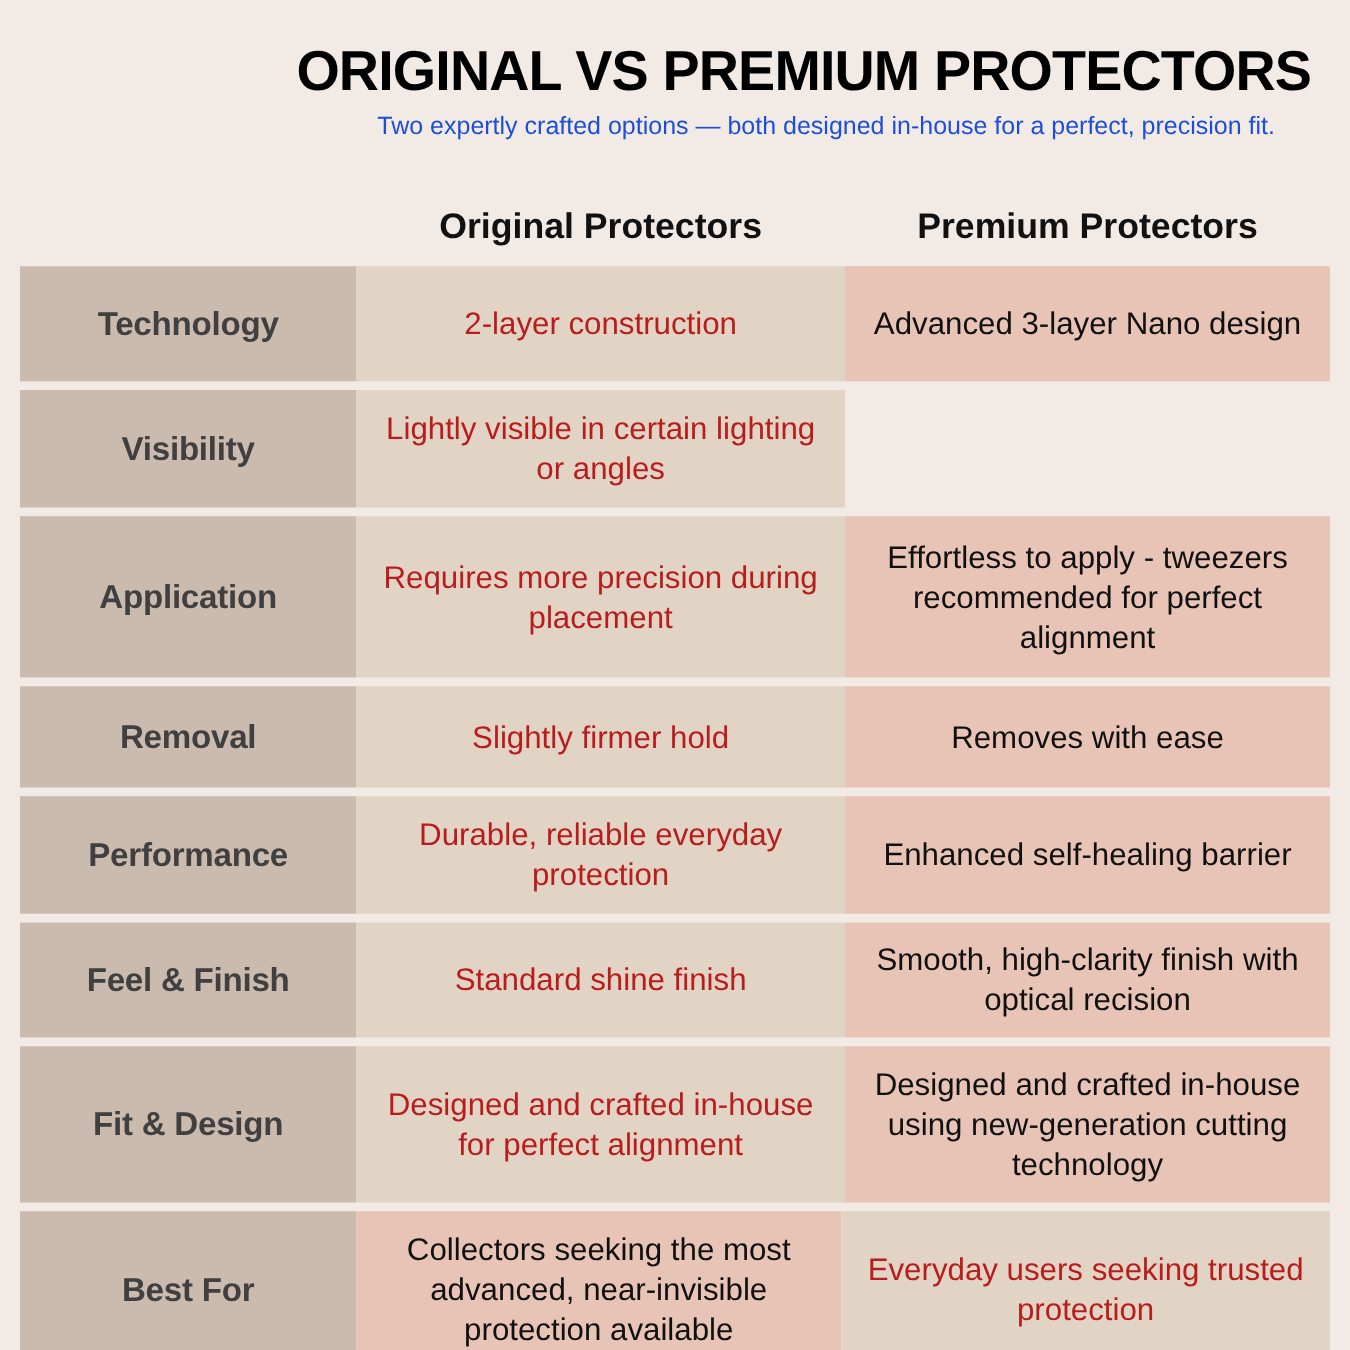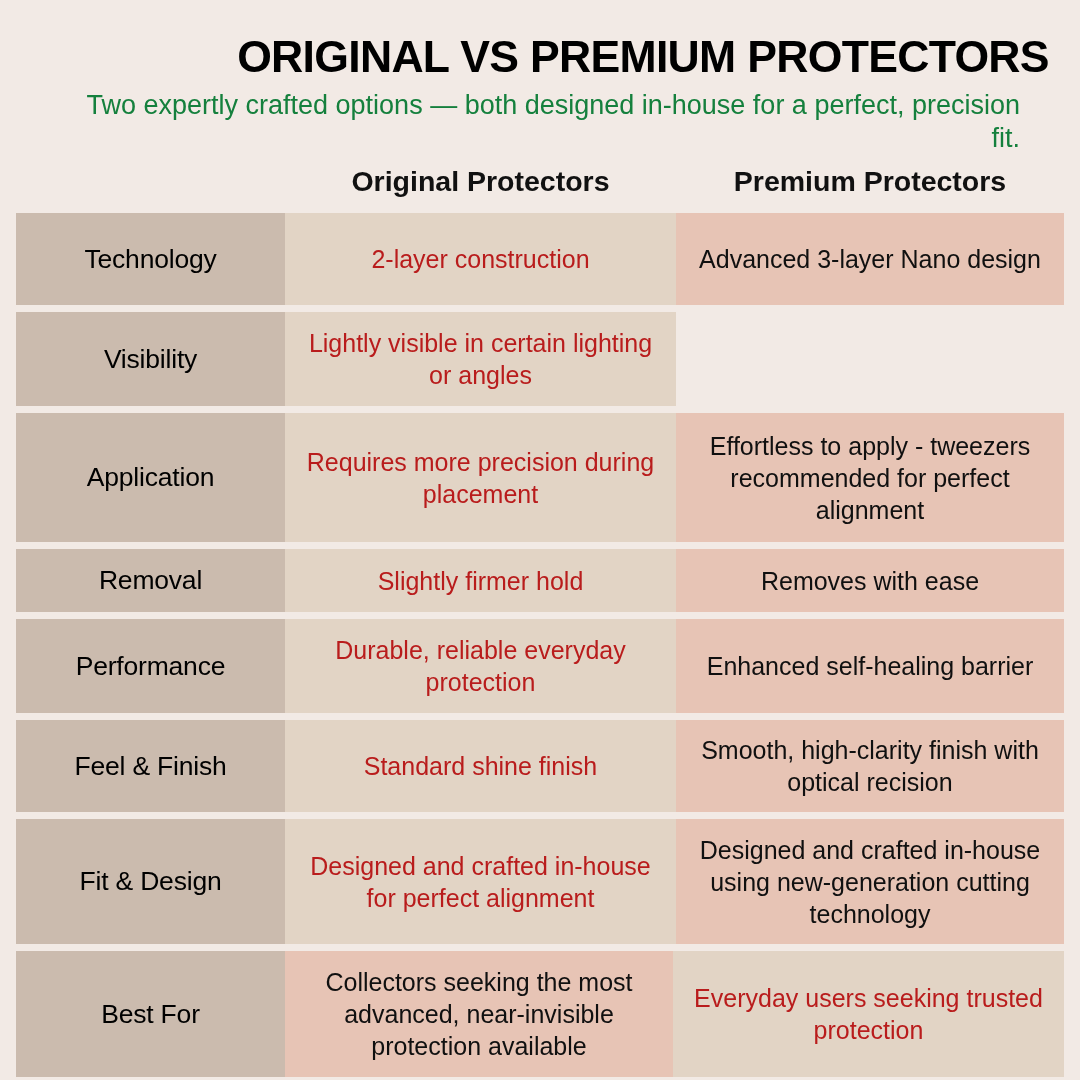--- a/index.html
+++ b/index.html
@@ -33,25 +33,25 @@
     font-weight: 700;
     letter-spacing: -0.7px;
     line-height: 1.0;
     margin: 0;
     color: #000000;
     transform: scaleX(0.99);
     white-space: nowrap;
   }
   .page-subtitle {
     margin: 10px auto 16px auto;
-    font-size: 27px;
+    font-size: 20px;
     font-weight: 400;
     line-height: 1.24;
     max-width: 960px;
-    color: #15803d;
+    color: #1d4ed8;
   }
 
   
   .table {
     position: absolute;
     left: 16px;
     top: 213px;
     width: 1048px;
   }
 
@@ -88,22 +88,22 @@
     align-items: center;
     justify-content: center;
     text-align: center;
     padding: 6px 14px;
   }
 
   .cell.label {
     flex: 0 0 269px;
     background: #CBBBAE;
     font-size: 26.5px;
-    font-weight: 400;
-    color: #000000;
+    font-weight: 700;
+    color: #404040;
     letter-spacing: -0.2px;
   }
   .cell.original {
     flex: 0 0 391px;
     background: #E2D4C5;
     font-size: 25px;
     font-weight: 400;
     color: #b91c1c;
     line-height: 1.28;
   }
@@ -113,21 +113,21 @@
     font-size: 25px;
     font-weight: 400;
     color: #101010;
     line-height: 1.28;
   }
 
   
   .row.h1 .cell { height: 92px; }
   .row.h2 .cell { height: 94px; }
   .row.h3 .cell { height: 129px; }
-  .row.h4 .cell { height: 63px; }
+  .row.h4 .cell { height: 81px; }
   .row.h5 .cell { height: 94px; }
   .row.h6 .cell { height: 92px; }
   .row.h7 .cell { height: 125px; }
   .row.h8 .cell { height: 126px; }
 </style>
 </head>
 <body>
 
 <div id="page">
 

